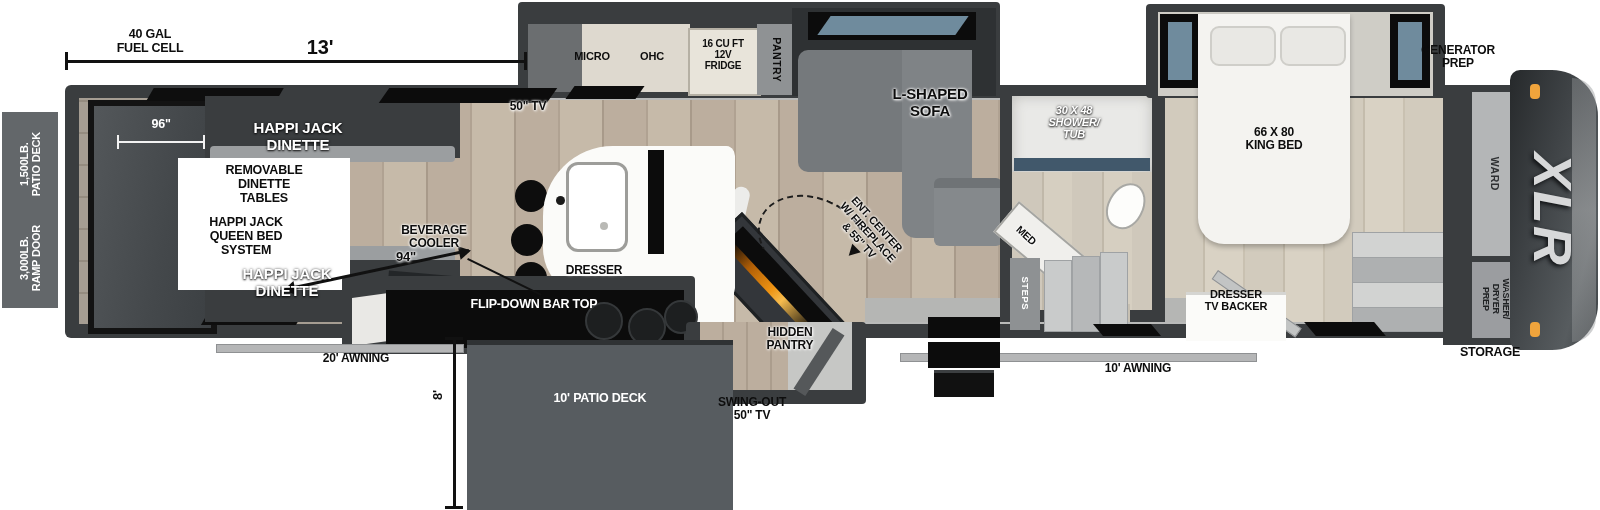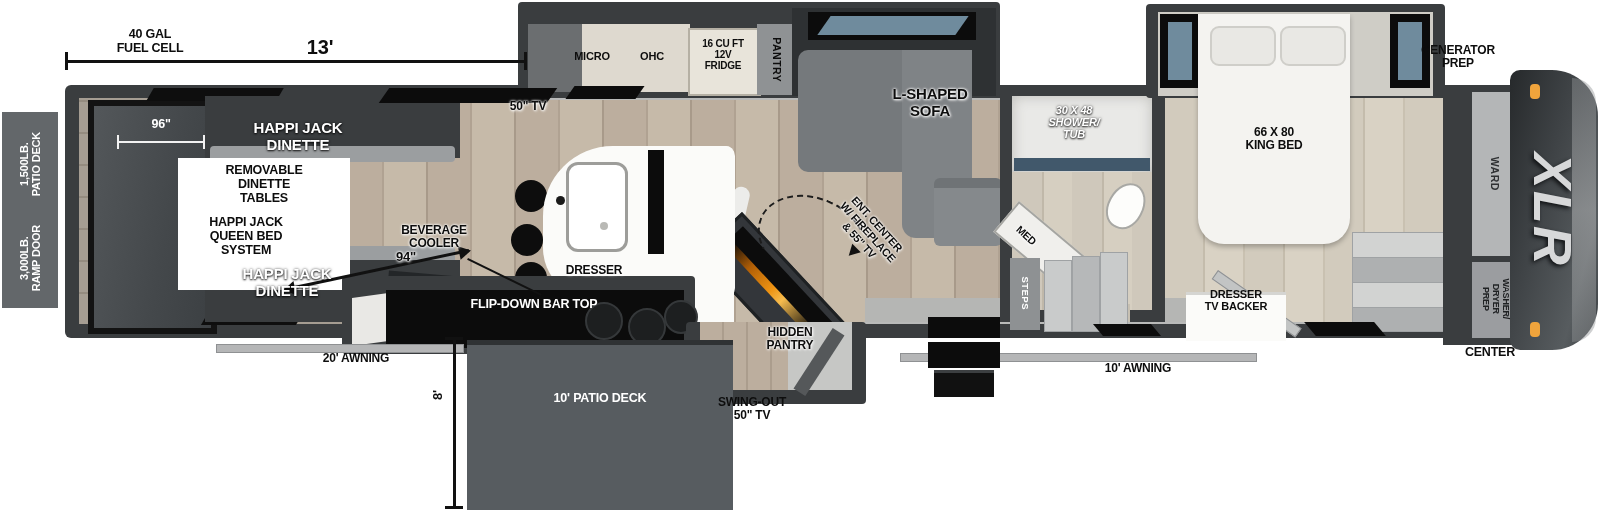--- a/index.html
+++ b/index.html
@@ -224,21 +224,21 @@
 KING BED</div>
   <div class="lbl c" style="left:1190px;top:288px;width:92px;font-size:11px;">DRESSER
 TV BACKER</div>
   <div class="lbl c" style="left:1471px;top:168px;width:46px;font-size:10.5px;color:#2f3133;transform:rotate(90deg);letter-spacing:.5px;">WARD</div>
   <div class="lbl c" style="left:1466px;top:284px;width:58px;font-size:9px;color:#1f2123;transform:rotate(90deg);">WASHER/
 DRYER
 PREP</div>
 
   <div class="lbl c" style="left:1408px;top:44px;width:100px;font-size:12px;">GENERATOR
 PREP</div>
-  <div class="lbl c" style="left:1448px;top:346px;width:84px;font-size:12.5px;">CENTER</div>
+  <div class="lbl c" style="left:1448px;top:346px;width:84px;font-size:12.5px;">STORAGE</div>
 
   <div class="lbl c" style="left:306px;top:352px;width:100px;font-size:12px;text-align:center;">20' AWNING</div>
   <div class="lbl c" style="left:1090px;top:362px;width:96px;font-size:12px;">10' AWNING</div>
   <div class="lbl c w" style="left:530px;top:392px;width:140px;font-size:12.5px;">10' PATIO DECK</div>
   <div class="lbl c" style="left:700px;top:396px;width:104px;font-size:12px;">SWING-OUT
 50" TV</div>
 
 </div>
 
 </body></html>

